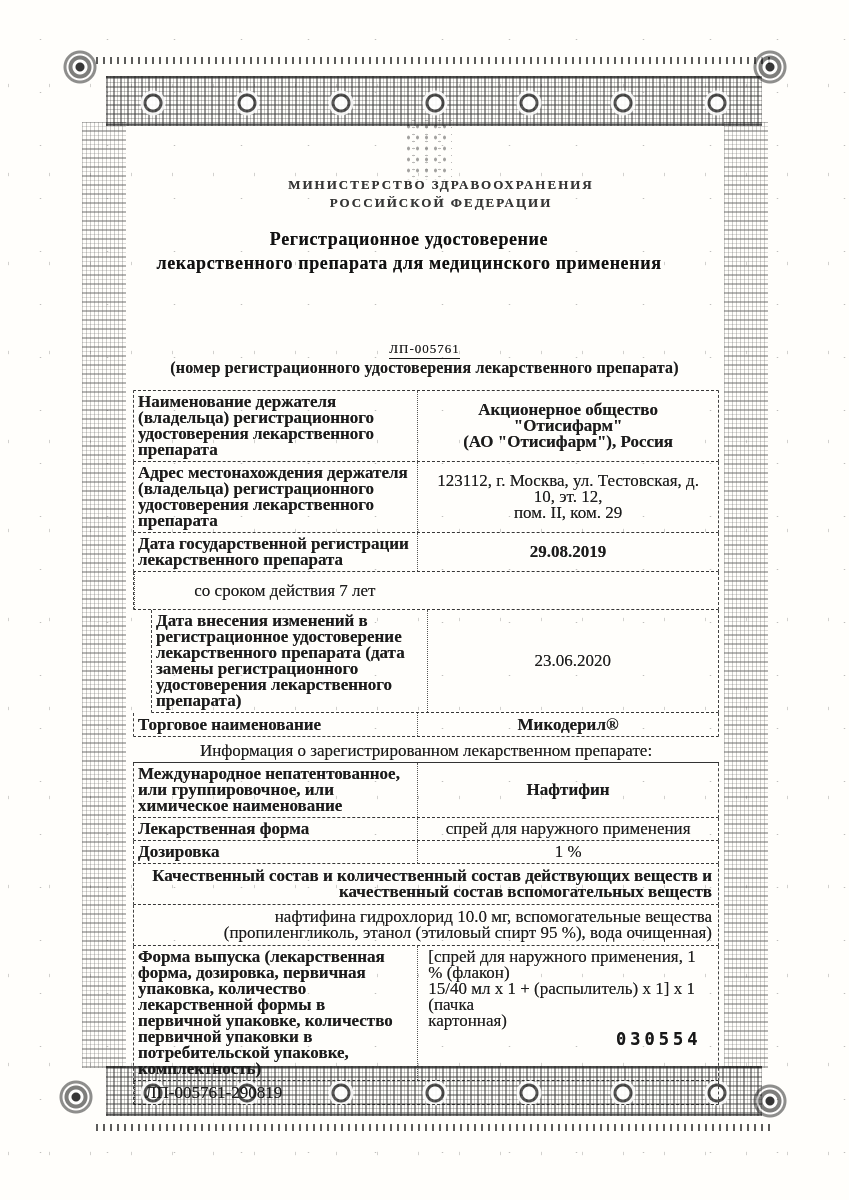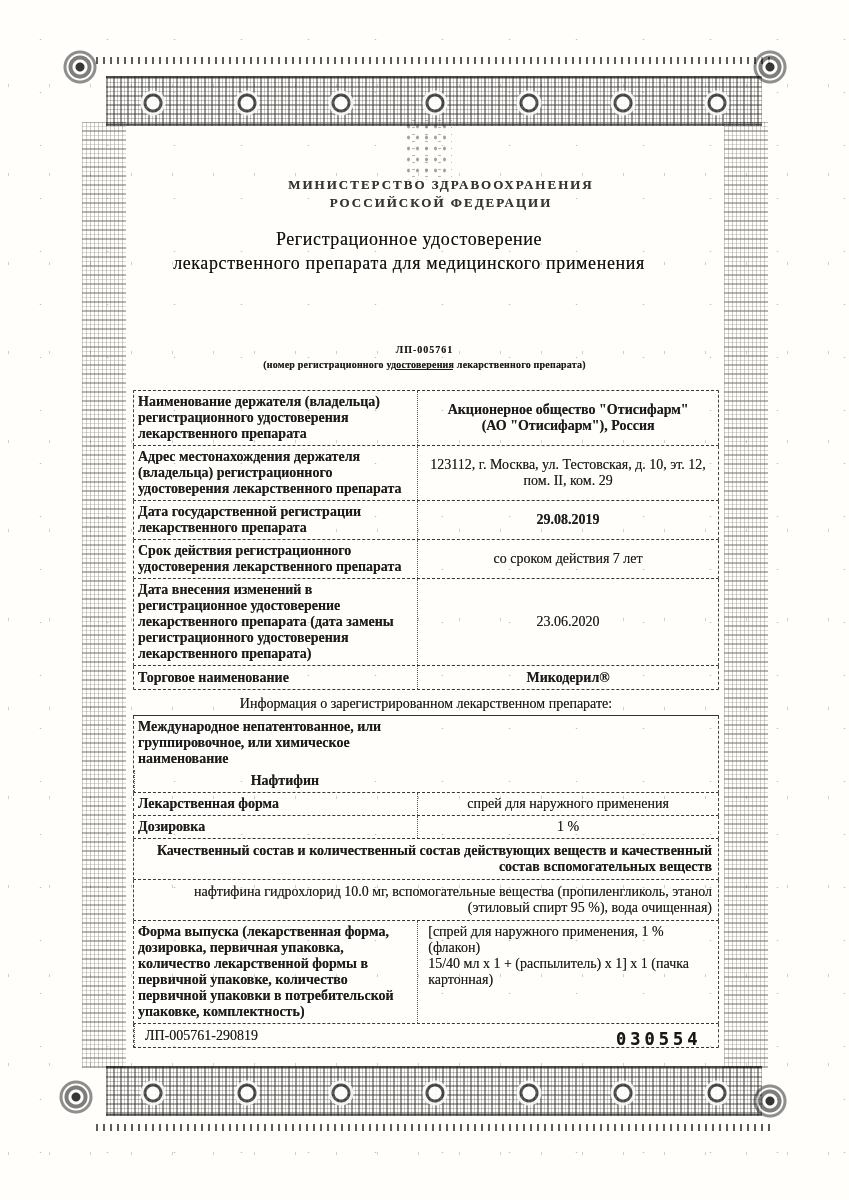--- a/index.html
+++ b/index.html
@@ -48,29 +48,29 @@
   .noise{position:absolute;inset:0;pointer-events:none;opacity:.5;
     background-image:
       radial-gradient(rgba(0,0,0,.5) .6px,transparent 1.1px),
       radial-gradient(rgba(0,0,0,.35) .5px,transparent 1px);
     background-size:67px 53px,41px 89px;background-position:7px 13px,29px 41px;}
 
   
   .ministry{position:absolute;top:176px;left:0;width:849px;text-align:center;
     font-size:13px;font-weight:bold;letter-spacing:2px;line-height:18px;color:#262626;opacity:.92;padding-left:33px;}
   .title{position:absolute;top:227px;left:0;width:818px;text-align:center;
-    font-size:18px;font-weight:normal;letter-spacing:.6px;line-height:24px;color:#111;}
+    font-size:18px;font-weight:bold;letter-spacing:.6px;line-height:24px;color:#111;}
   .regnum-wrap{position:absolute;top:339px;left:0;width:849px;text-align:center;}
-  .regnum{display:inline-block;font-size:10px;font-weight:bold;letter-spacing:1px;
-    border-bottom:1.6px solid #1a1a1a;padding-bottom:14px;}
+  .regnum{display:inline-block;font-size:13px;font-weight:normal;letter-spacing:1px;
+    border-bottom:1.6px solid #1a1a1a;padding-bottom:1px;}
   .regcap{position:absolute;top:359px;left:0;width:849px;text-align:center;
-    font-size:10px;font-weight:bold;letter-spacing:.2px;}
+    font-size:16px;font-weight:bold;letter-spacing:.2px;}
 
   
-  .doc-table{position:absolute;left:133px;top:390px;width:586px;font-size:14px;line-height:16px;}
+  .doc-table{position:absolute;left:133px;top:390px;width:586px;font-size:17px;line-height:16px;}
   .t-row{display:flex;min-height:24px;
     border-left:1.5px dashed rgba(20,20,20,.8);
     border-right:1.5px dashed rgba(20,20,20,.8);
     border-bottom:1.2px dashed rgba(20,20,20,.85);}
   .t-row.first{border-top:1.5px dashed rgba(20,20,20,.85);}
   .t-label{width:48.5%;padding:3px 8px 3px 4px;font-weight:bold;display:flex;align-items:center;}
   .t-value{width:51.5%;border-left:1.2px dotted rgba(30,30,30,.75);
     display:flex;align-items:center;justify-content:center;text-align:center;
     padding:3px 10px;white-space:pre-line;}
   .t-value.left{justify-content:flex-start;text-align:left;}
@@ -129,39 +129,38 @@
       <div class="t-value txt">123112, г. Москва, ул. Тестовская, д. 10, эт. 12,
 пом. II, ком. 29</div>
     </div>
 
     <div class="t-row" style="min-height:36px;">
       <div class="t-label txt">Дата государственной регистрации лекарственного препарата</div>
       <div class="t-value bold txt">29.08.2019</div>
     </div>
 
     <div class="t-row" style="min-height:38px;">
-      <div class="t-label txt">Срок действия регистрационного удостоверения лекарственного препарата</div>
       <div class="t-value txt">со сроком действия 7 лет</div>
     </div>
 
-    <div class="t-row" style="min-height:66px;">
+    <div class="t-row" style="min-height:66px;margin-left:18px;">
       <div class="t-label txt">Дата внесения изменений в регистрационное удостоверение лекарственного препарата (дата замены регистрационного удостоверения лекарственного препарата)</div>
       <div class="t-value txt">23.06.2020</div>
     </div>
 
     <div class="t-row" style="min-height:24px;">
       <div class="t-label txt">Торговое наименование</div>
       <div class="t-value bold txt">Микодерил®</div>
     </div>
 
     <div class="t-row t-section" style="min-height:26px;">
       <div class="txt">Информация о зарегистрированном лекарственном препарате:</div>
     </div>
 
-    <div class="t-row" style="min-height:50px;flex-direction:column;">
+    <div class="t-row" style="min-height:50px;">
       <div class="t-label txt">Международное непатентованное, или группировочное, или химическое наименование</div>
       <div class="t-value bold txt">Нафтифин</div>
     </div>
 
     <div class="t-row" style="min-height:22px;">
       <div class="t-label txt">Лекарственная форма</div>
       <div class="t-value txt">спрей для наружного применения</div>
     </div>
 
     <div class="t-row" style="min-height:22px;">

